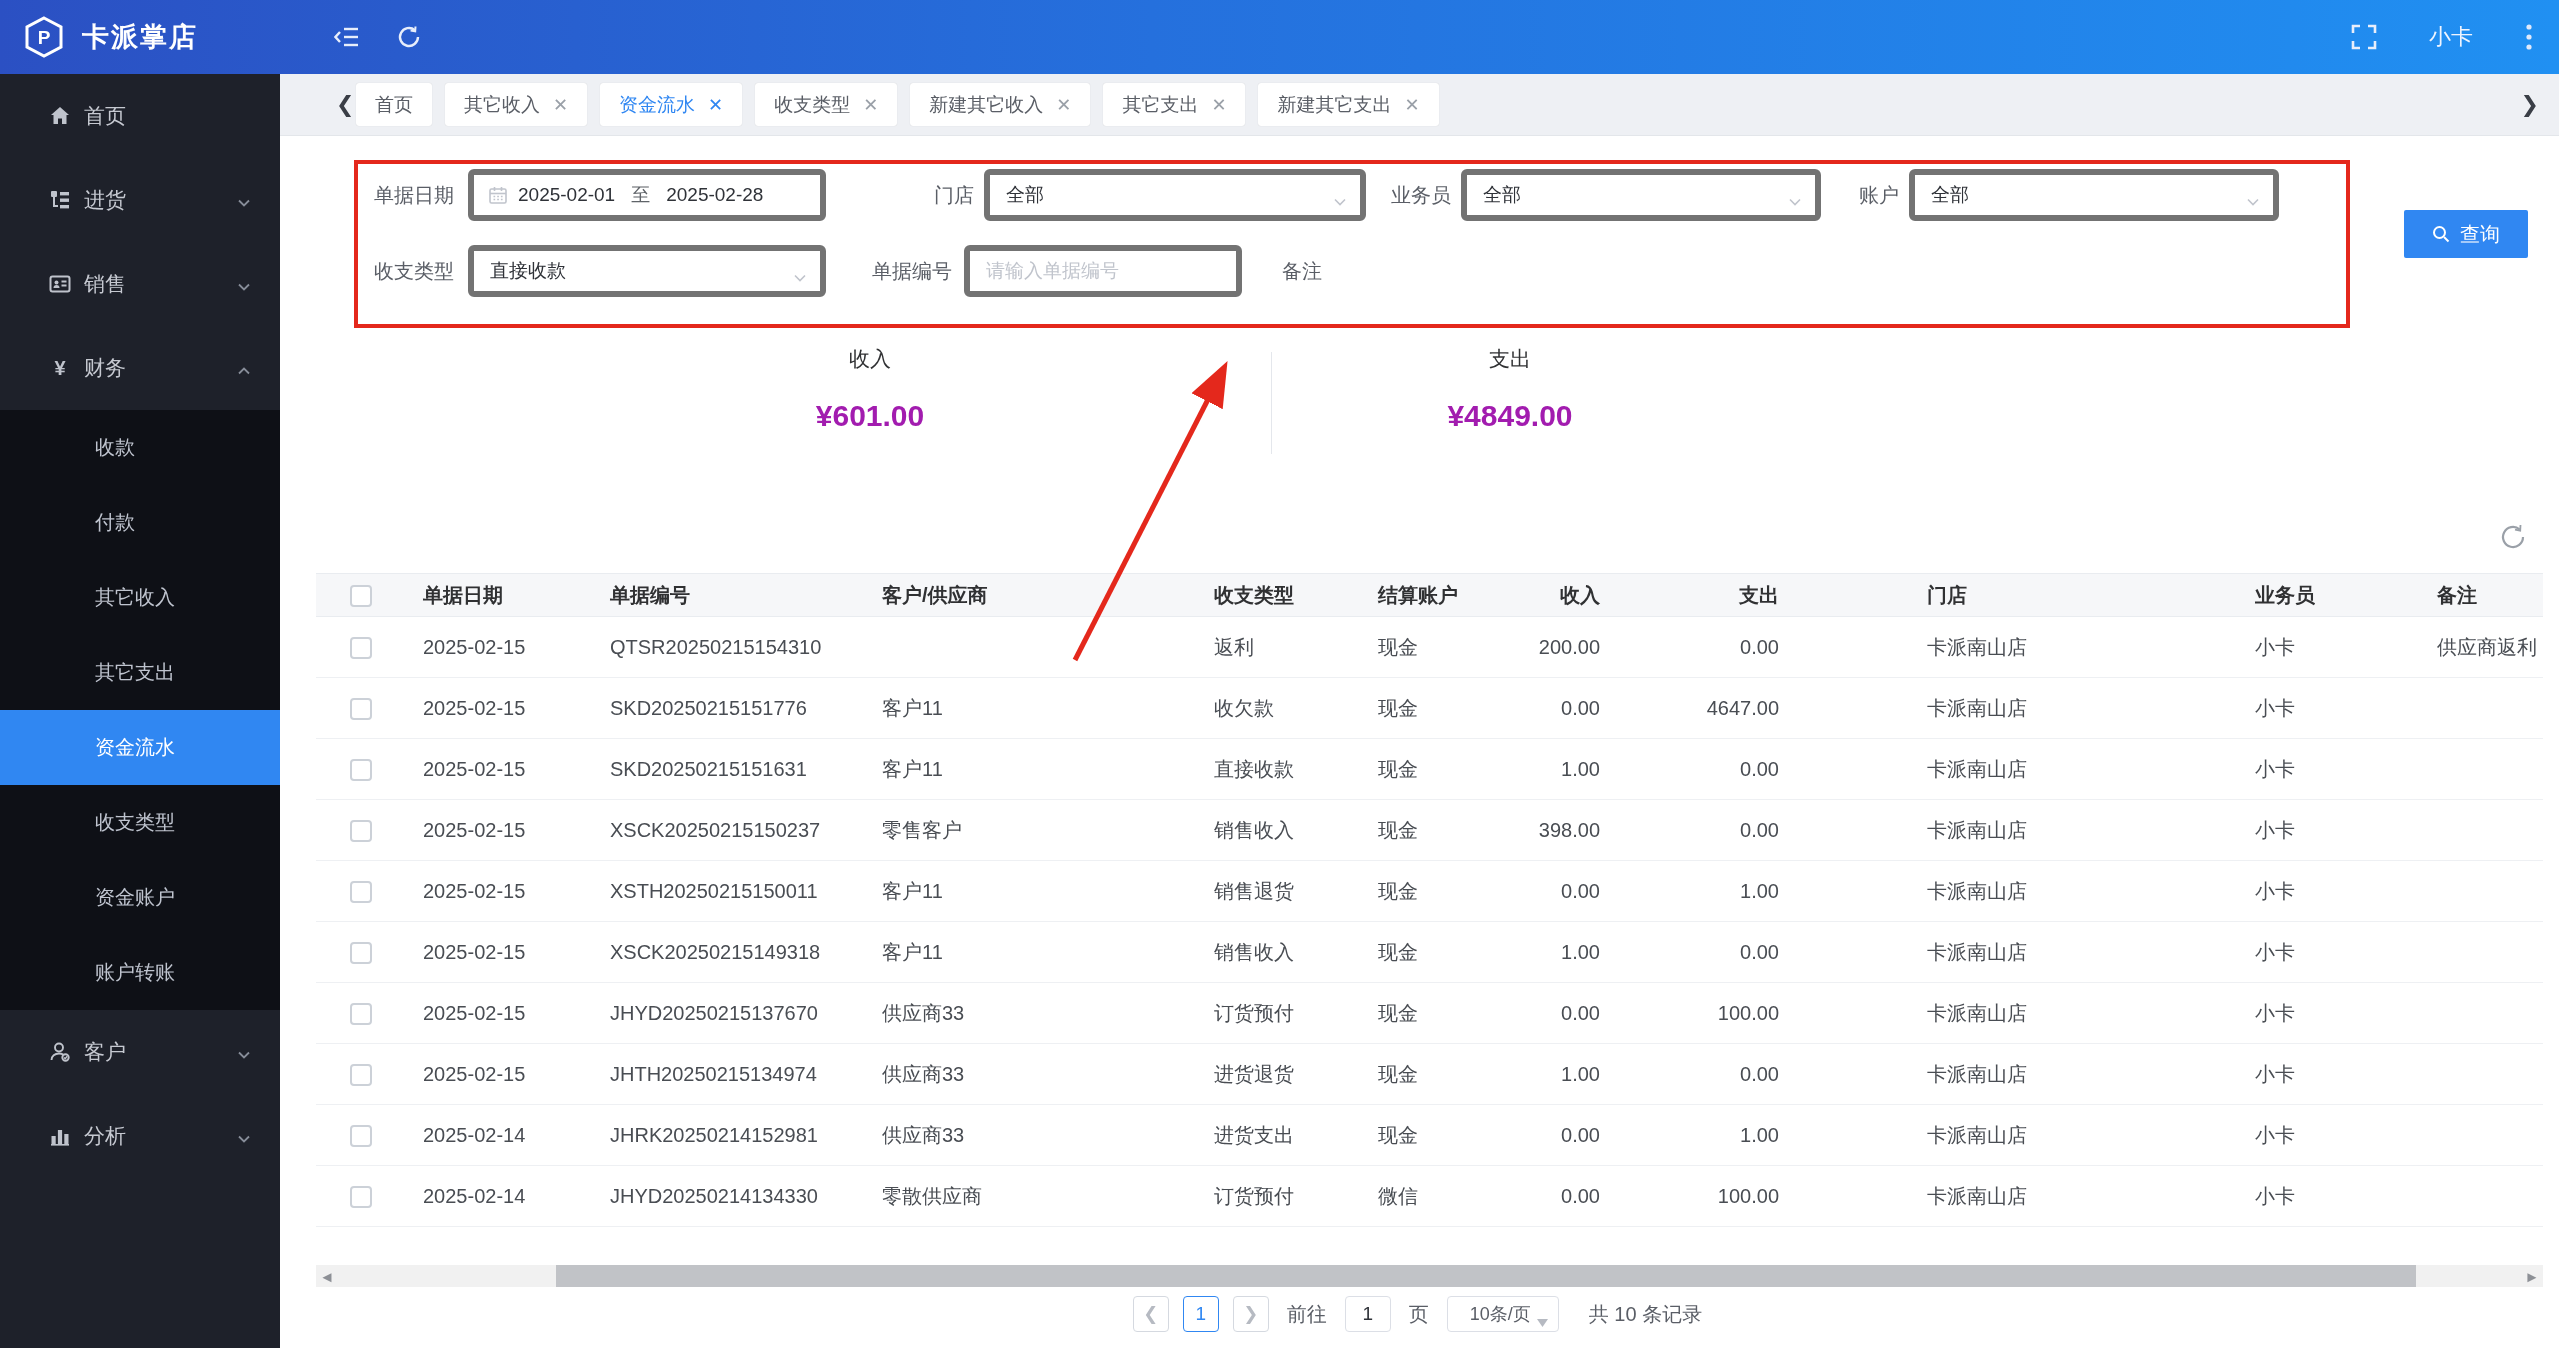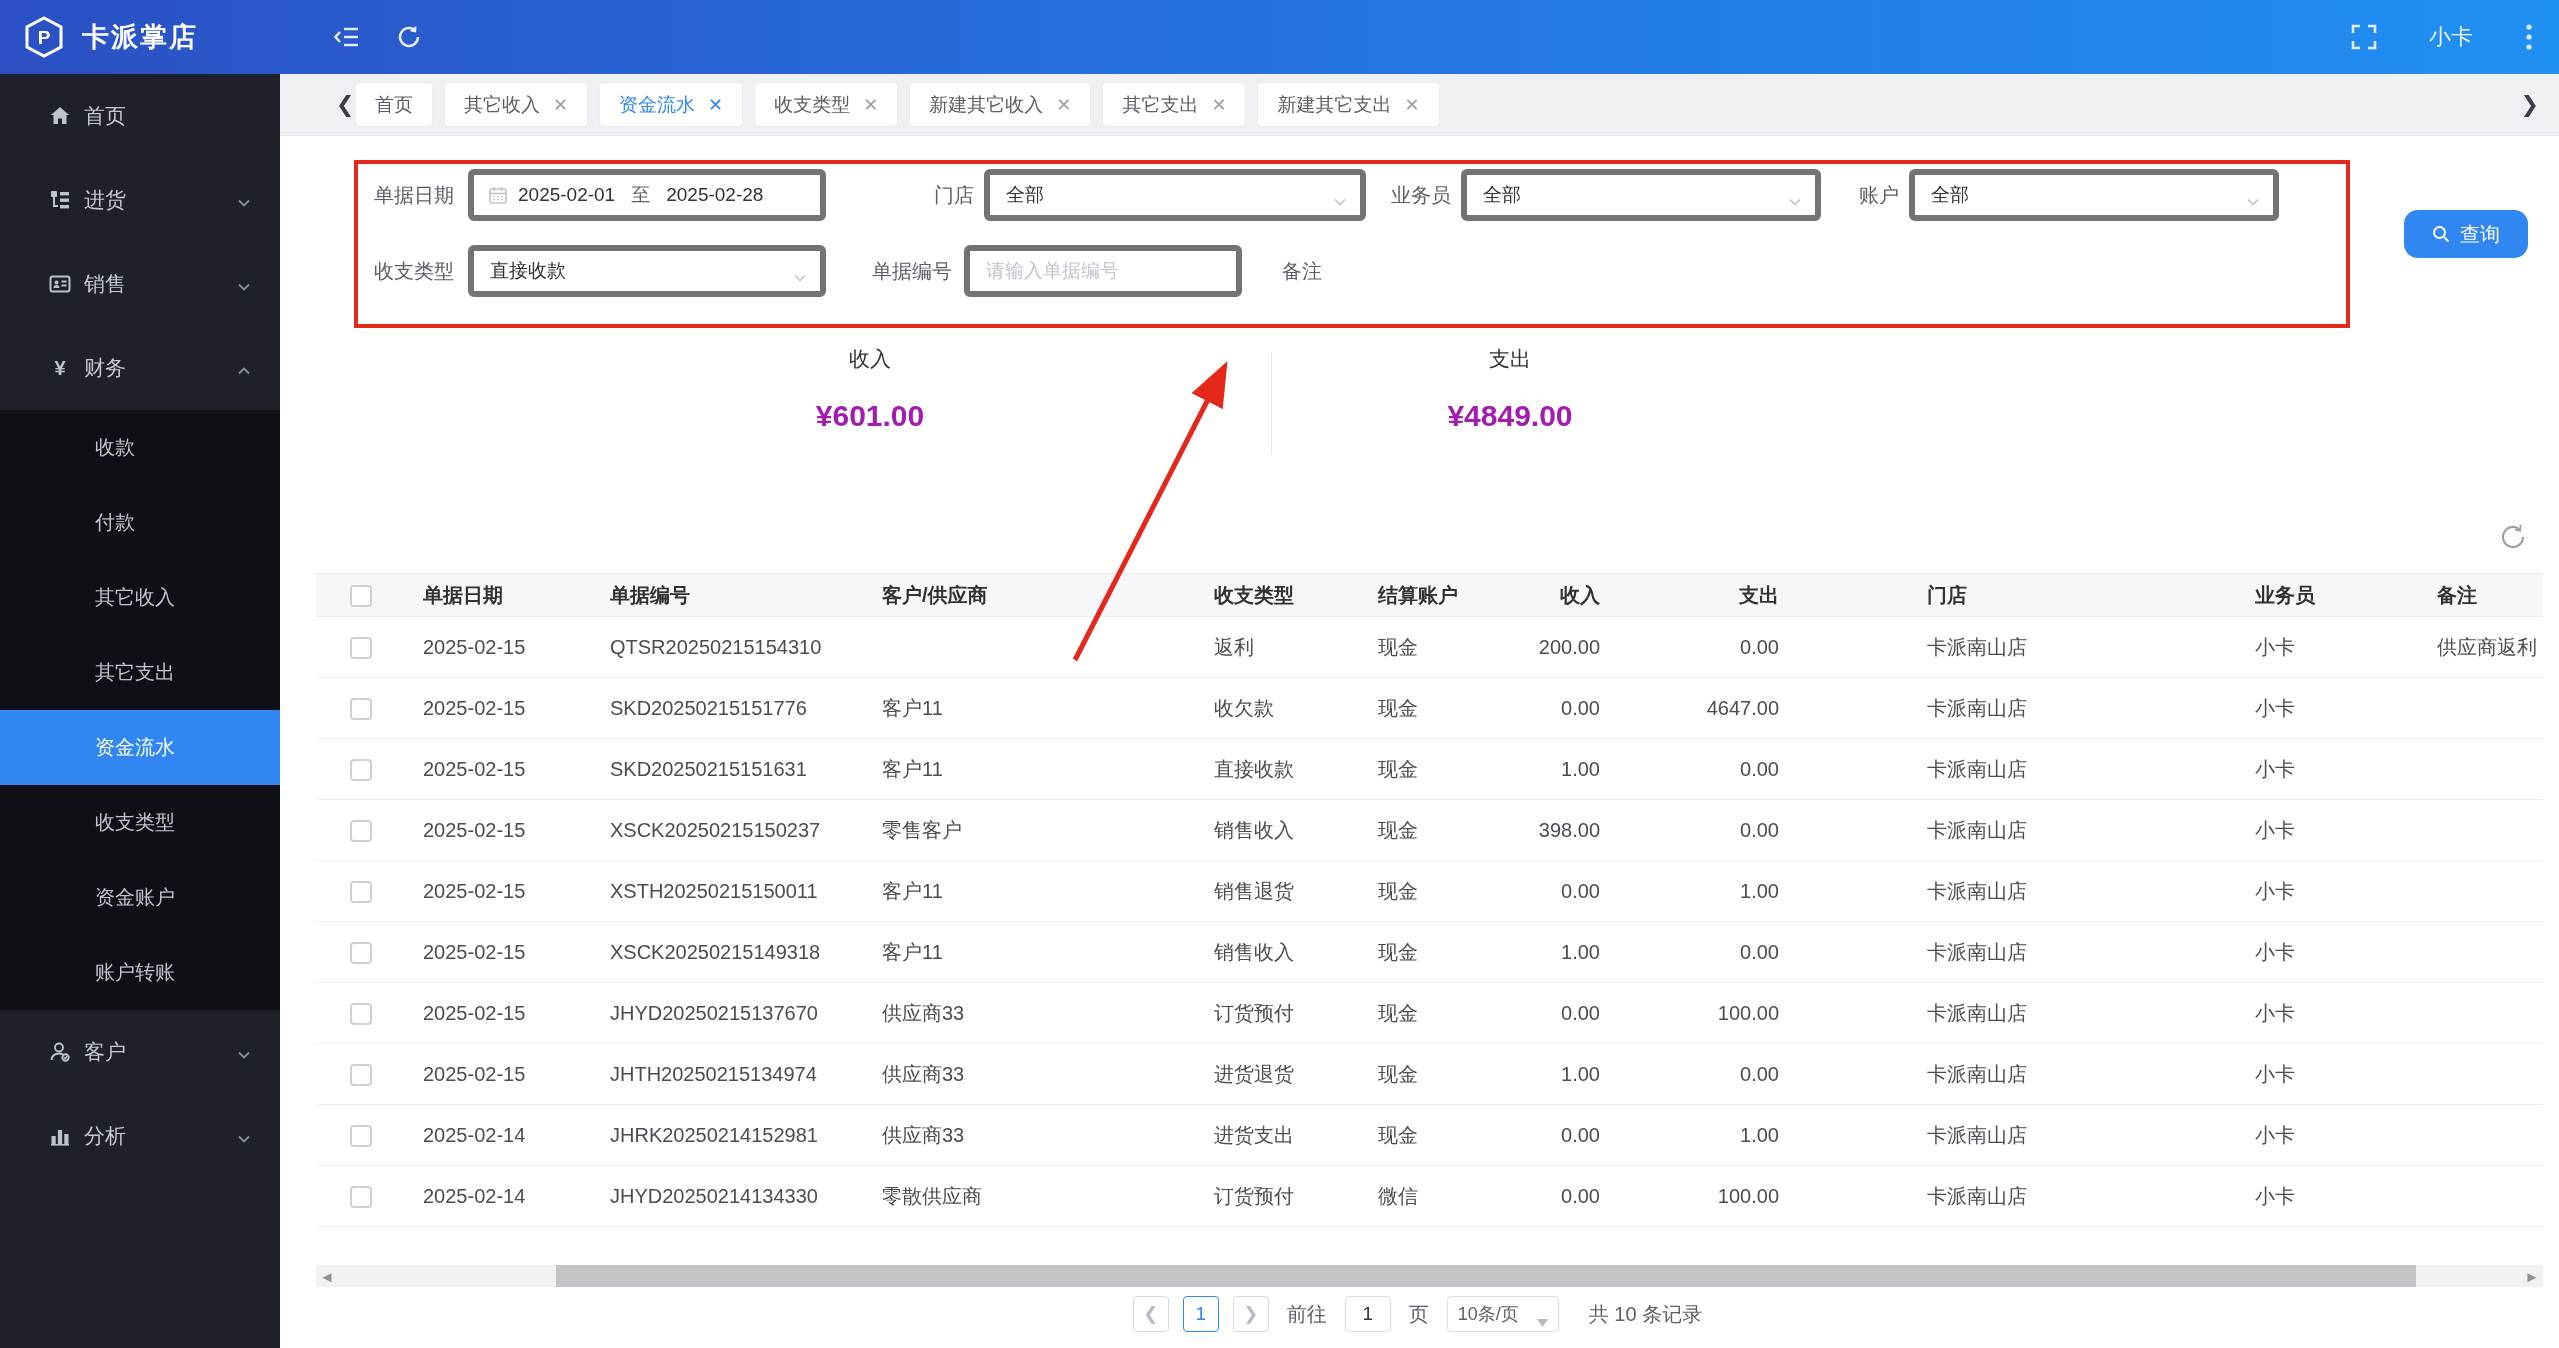--- a/index.html
+++ b/index.html
@@ -48,21 +48,21 @@
   .filter-row.r1{top:33px;}
   .filter-row.r2{top:109px;}
   .f-label{color:#5a5e66;}
   .box{height:52px;border:6px solid #737373;border-radius:6px;background:#fff;display:flex;align-items:center;font-size:19px;color:#2f3238;}
   .datebox{width:358px;margin-left:14px;padding:0 14px;gap:10px;}
   .datebox .sep{color:#5f6368;margin:0 6px;}
   .select{position:relative;padding:0 40px 0 16px;cursor:pointer;}
   .select .caret{position:absolute;right:14px;top:50%;margin-top:-5px;width:12px;height:10px;}
   .placeholder{color:#c0c4cc;}
   .input{padding:0 16px;}
-  .search-btn{position:absolute;left:2124px;top:74px;width:124px;height:48px;background:#3087f2;border:none;border-radius:14px;color:#fff;font-size:20px;display:flex;align-items:center;justify-content:center;gap:10px;cursor:pointer;}
+  .search-btn{position:absolute;left:2124px;top:74px;width:124px;height:48px;background:#3087f2;border:none;border-radius:2px;color:#fff;font-size:20px;display:flex;align-items:center;justify-content:center;gap:10px;cursor:pointer;}
 
   
   .sum-block{position:absolute;top:209px;width:440px;text-align:center;}
   .sum-block .sum-label{font-size:21px;color:#303133;}
   .sum-block .sum-value{margin-top:26px;font-size:30px;font-weight:bold;color:#a21caf;}
   .sum-divider{position:absolute;left:991px;top:216px;width:1px;height:102px;background:#e4e7ec;}
   .refresh2{position:absolute;left:2218px;top:386px;width:30px;height:30px;cursor:pointer;}
 
   
   .table-wrap{position:absolute;left:36px;top:437px;width:2227px;}
@@ -83,21 +83,21 @@
   
   .hscroll{position:absolute;left:36px;top:1129px;width:2227px;height:22px;background:#f1f1f1;display:flex;align-items:center;}
   .hs-arrow{width:22px;height:22px;display:flex;align-items:center;justify-content:center;color:#8d9096;font-size:15px;cursor:pointer;}
   .hs-thumb{position:absolute;left:240px;width:1860px;height:22px;background:#c1c3c7;cursor:pointer;}
 
   
   .pager{position:absolute;left:0;top:1160px;width:2279px;display:flex;align-items:center;justify-content:center;gap:14px;font-size:20px;color:#5a5e66;}
   .pg-btn{width:36px;height:36px;border:1px solid #d5d9e0;border-radius:4px;background:#fff;display:flex;align-items:center;justify-content:center;color:#b6bac2;font-size:18px;cursor:pointer;}
   .pg-btn.page{color:#3087f2;border-color:#3087f2;font-size:19px;}
   .pg-input{width:46px;height:36px;border:1px solid #dcdfe6;border-radius:4px;text-align:center;font-size:19px;color:#2f3238;}
-  .pg-size{position:relative;width:112px;height:36px;border:1px solid #dcdfe6;border-radius:4px;display:flex;align-items:center;padding-left:10px;font-size:18px;color:#5a5e66;cursor:pointer;}
+  .pg-size{position:relative;width:112px;height:36px;border:1px solid #dcdfe6;border-radius:4px;display:flex;align-items:center;padding-left:22px;font-size:18px;color:#5a5e66;cursor:pointer;}
   .pg-size .caret{position:absolute;right:10px;top:14px;}
   .pg-text{margin:0 4px;}
 
   
   .annotation{position:absolute;left:0;top:0;width:2559px;height:1348px;pointer-events:none;z-index:60;}
   .anno-rect{position:absolute;left:354px;top:160px;width:1996px;height:168px;border:4px solid #e4281c;}
   .anno-arrow{position:absolute;left:1030px;top:348px;}
 </style>
 </head>
 <body>

